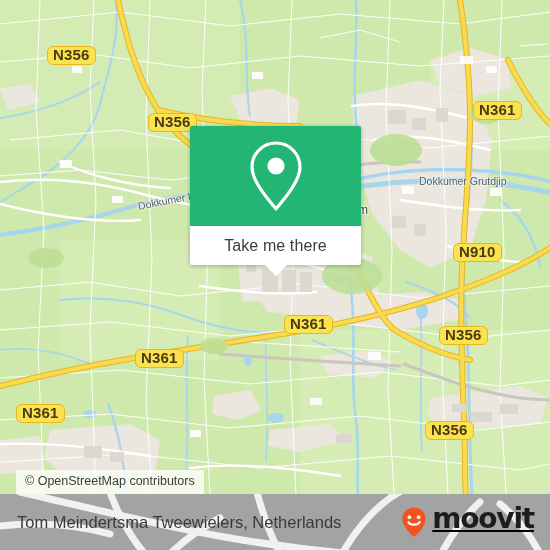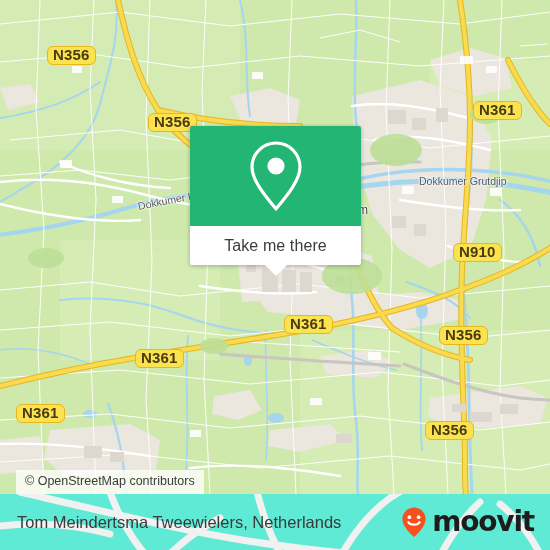--- a/index.html
+++ b/index.html
@@ -124,21 +124,21 @@
     margin-left: 16px;
   }
 
   
   #footer {
     position: absolute;
     left: 0;
     top: 494px;
     width: 550px;
     height: 56px;
-    background: #5eead4;
+    background: #a3a3a3;
     overflow: hidden;
   }
   #footer-watermark {
     position: absolute;
     left: 0; top: -30px;
     opacity: 1;
   }
   #footer-title {
     position: absolute;
     left: 17px;
@@ -148,22 +148,23 @@
     font-size: 16.5px;
     color: #3a3a3a;
     white-space: nowrap;
   }
   #brand {
     position: absolute;
     right: 16px;
     top: 50%;
     transform: translateY(-50%);
     display: flex;
-    align-items: center;
+    align-items: flex-start;
     gap: 1px;
+    text-decoration: underline;
   }
   #brand-wordmark {
     font-family: "DejaVu Sans", sans-serif;
     font-size: 28px;
     font-weight: bold;
     color: #1d1d1b;
     letter-spacing: -1.2px;
     line-height: 28px;
   }
 </style>

